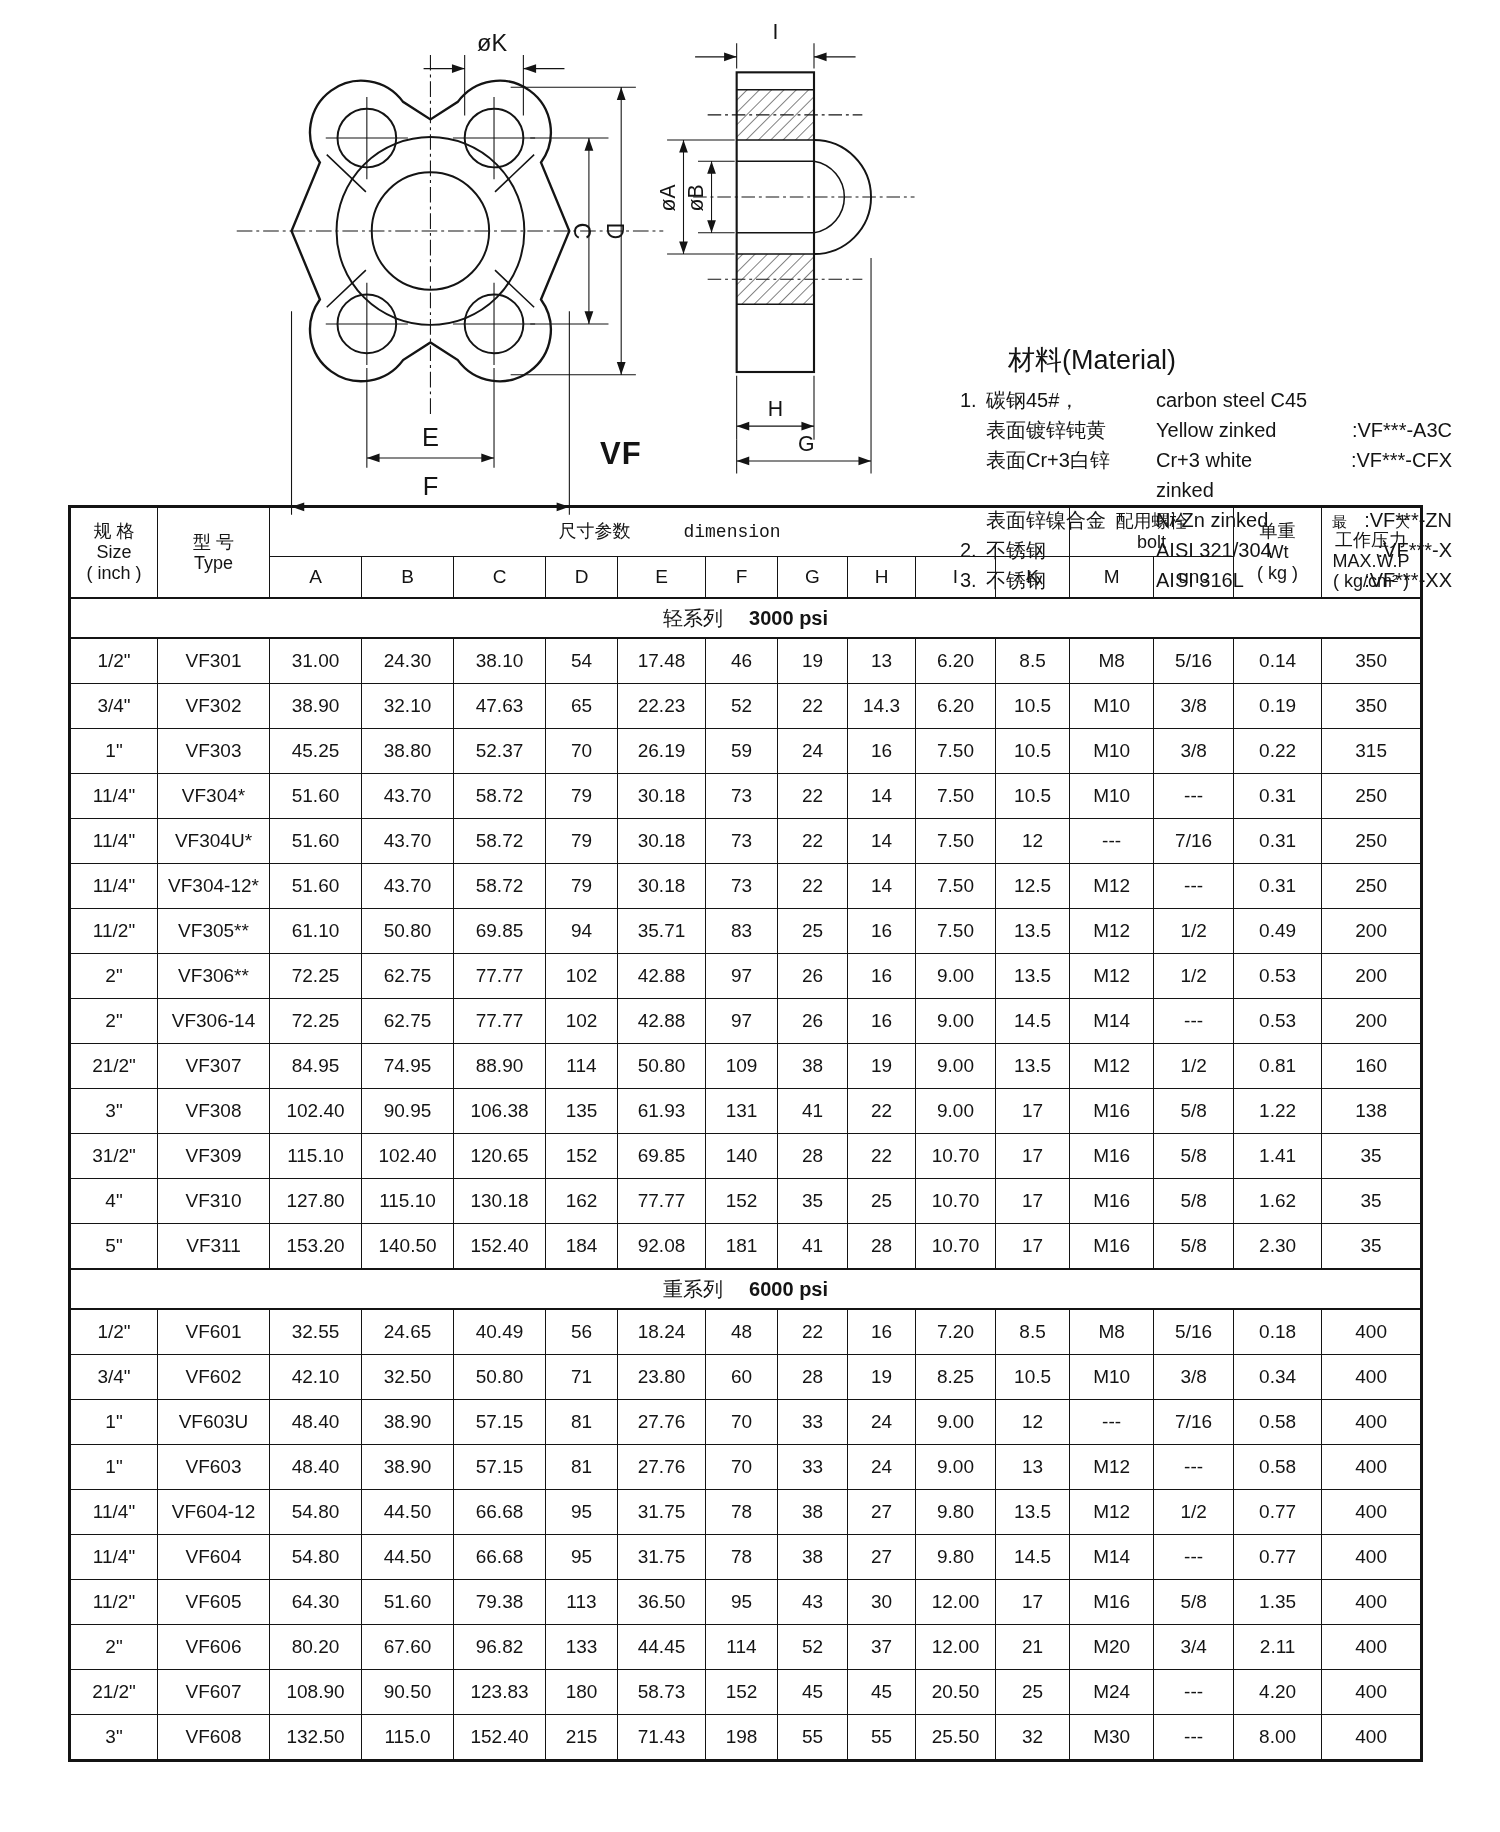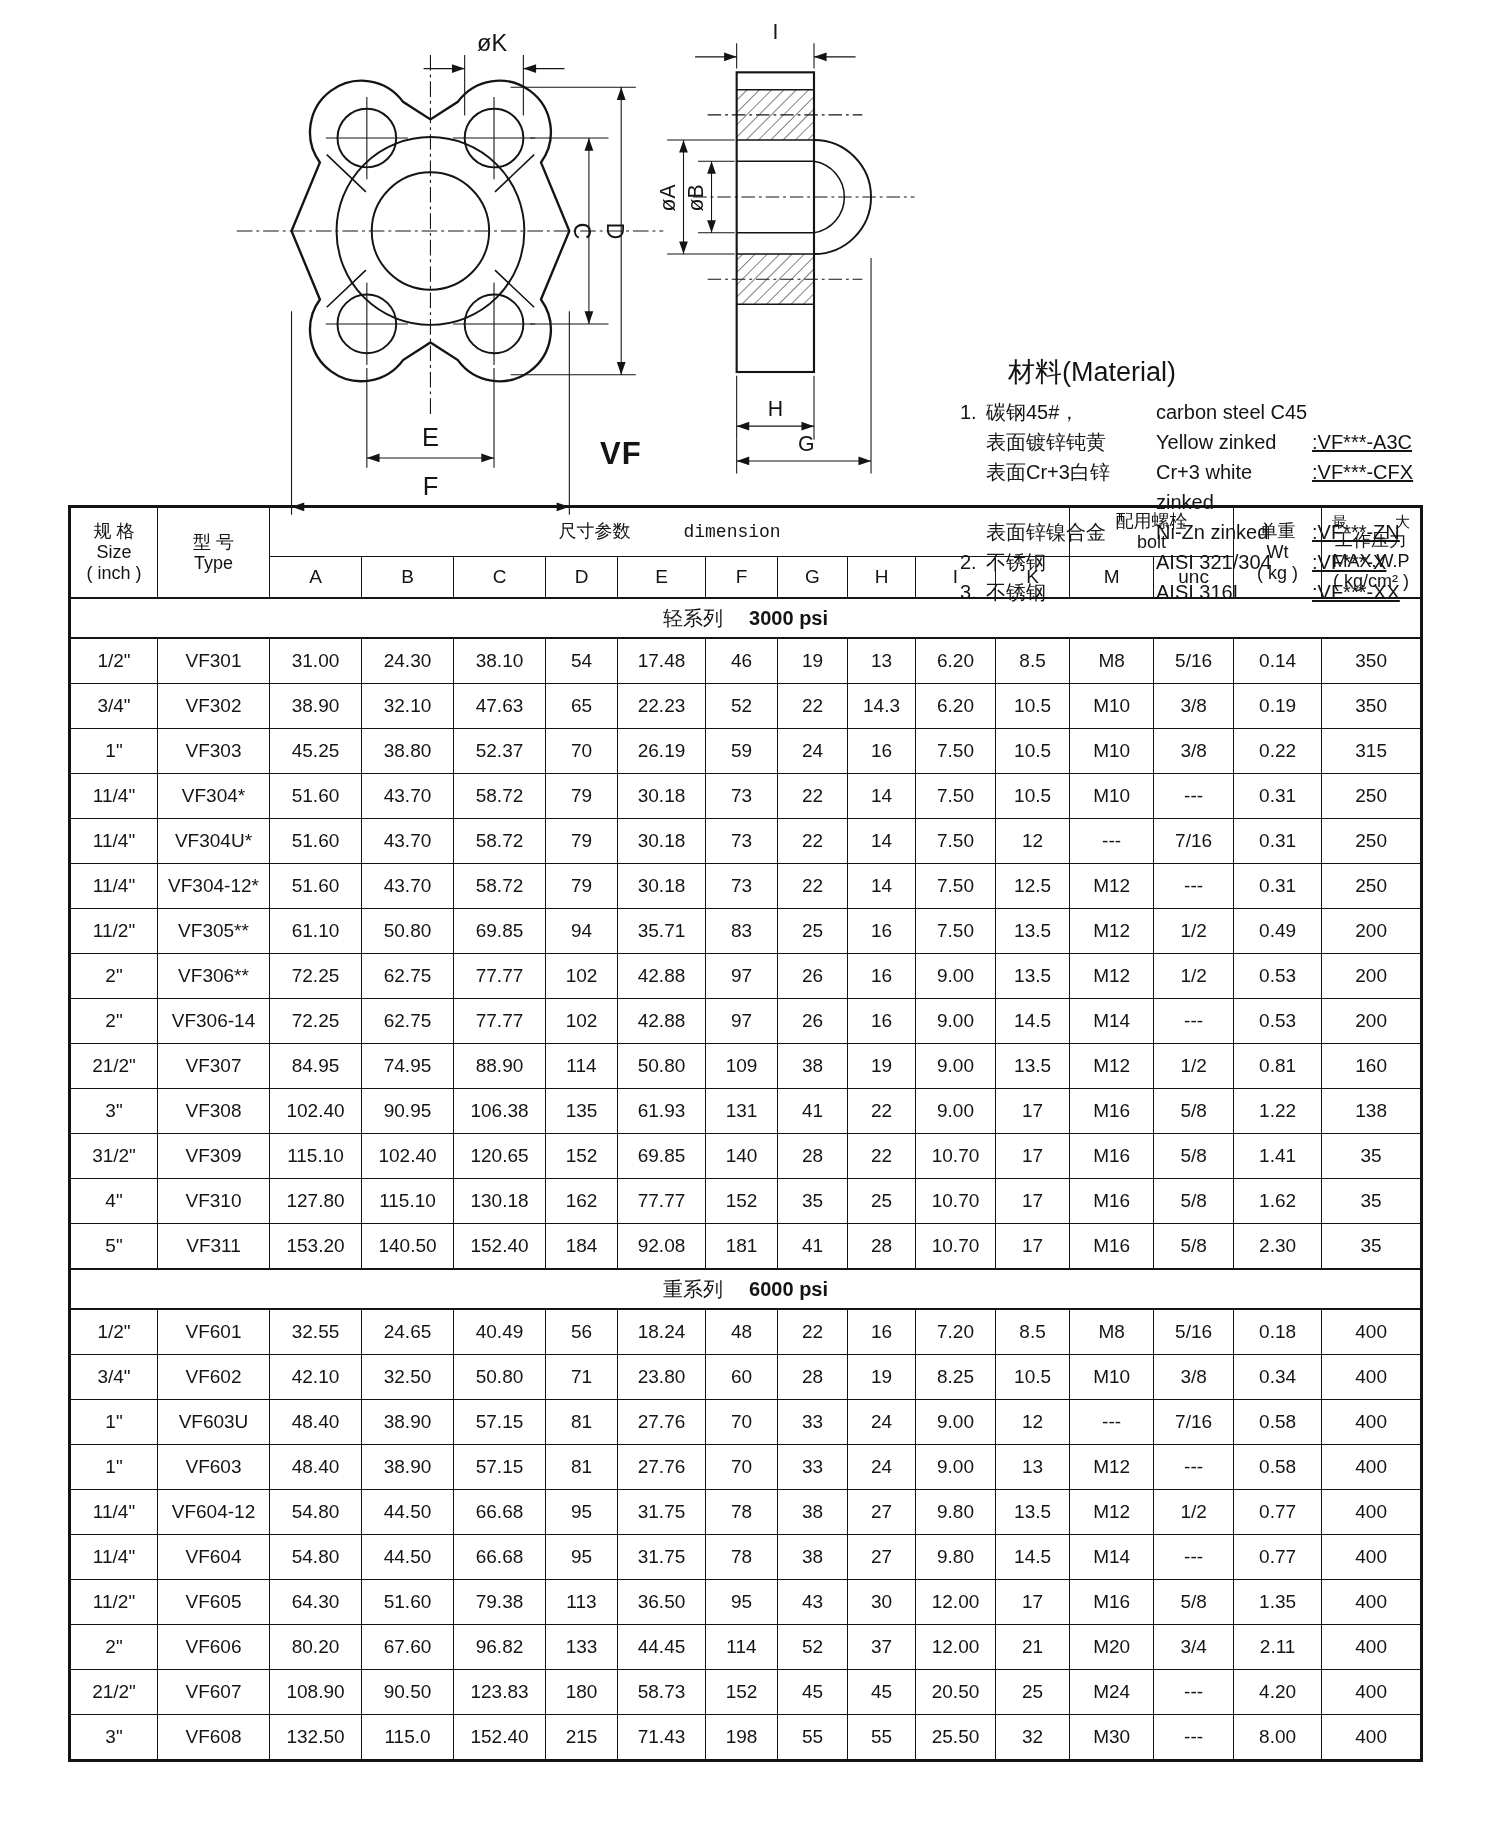--- a/index.html
+++ b/index.html
@@ -12,27 +12,27 @@
 
   
   .drawing-area{position:absolute;left:0;top:0;width:1500px;height:505px;}
   svg text{font-family:"Liberation Sans","DejaVu Sans",sans-serif;fill:#141414;}
   .fig-label{
     position:absolute;left:600px;top:436px;width:120px;text-align:left;
     font-size:31px;font-weight:bold;letter-spacing:1px;
   }
 
   
-  .material{position:absolute;left:960px;top:352px;width:492px;font-size:20px;line-height:1.5;}
+  .material{position:absolute;left:960px;top:340px;width:492px;font-size:20px;line-height:1.5;}
   .material .mat-title{font-size:27px;padding-left:48px;margin-bottom:4px;}
   .mat-line{display:flex;align-items:baseline;}
   .mat-prefix{width:26px;flex:0 0 26px;}
   .mat-cn{width:170px;flex:0 0 170px;}
   .mat-en{flex:1 1 auto;}
-  .mat-code{width:140px;flex:0 0 140px;text-align:left;text-decoration:underline;}
+  .mat-code{width:140px;flex:0 0 140px;text-align:right;}
 
   
   .spec-table-wrap{position:absolute;left:68px;top:505px;width:1074px;}
   table.spec{border-collapse:collapse;table-layout:fixed;width:1352px;border:3px solid #141414;}
   table.spec th,table.spec td{
     border:1.6px solid #141414;text-align:center;vertical-align:middle;
     padding:0;font-weight:normal;overflow:hidden;
   }
   thead tr.hrow1 th{height:48px;font-size:18px;line-height:1.15;}
   thead tr.hrow2 th{height:40px;font-size:19px;}

